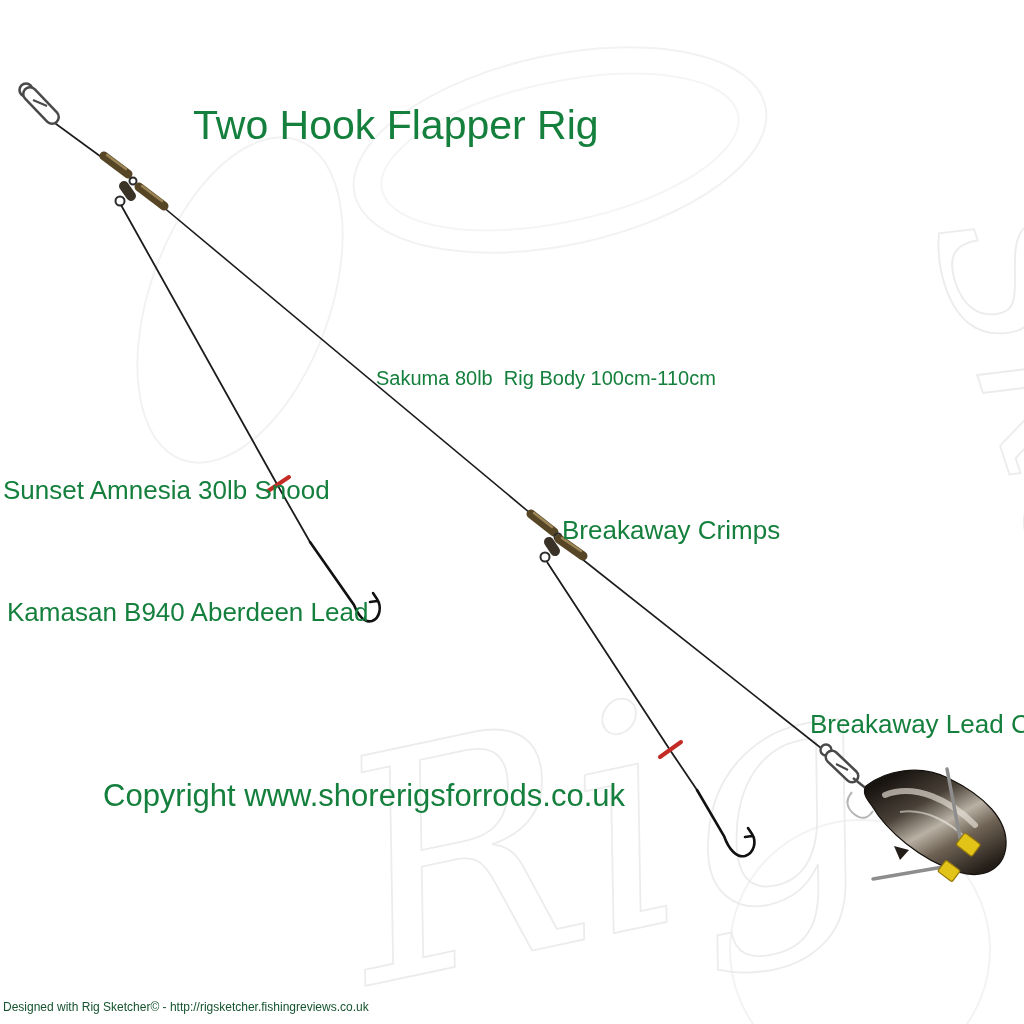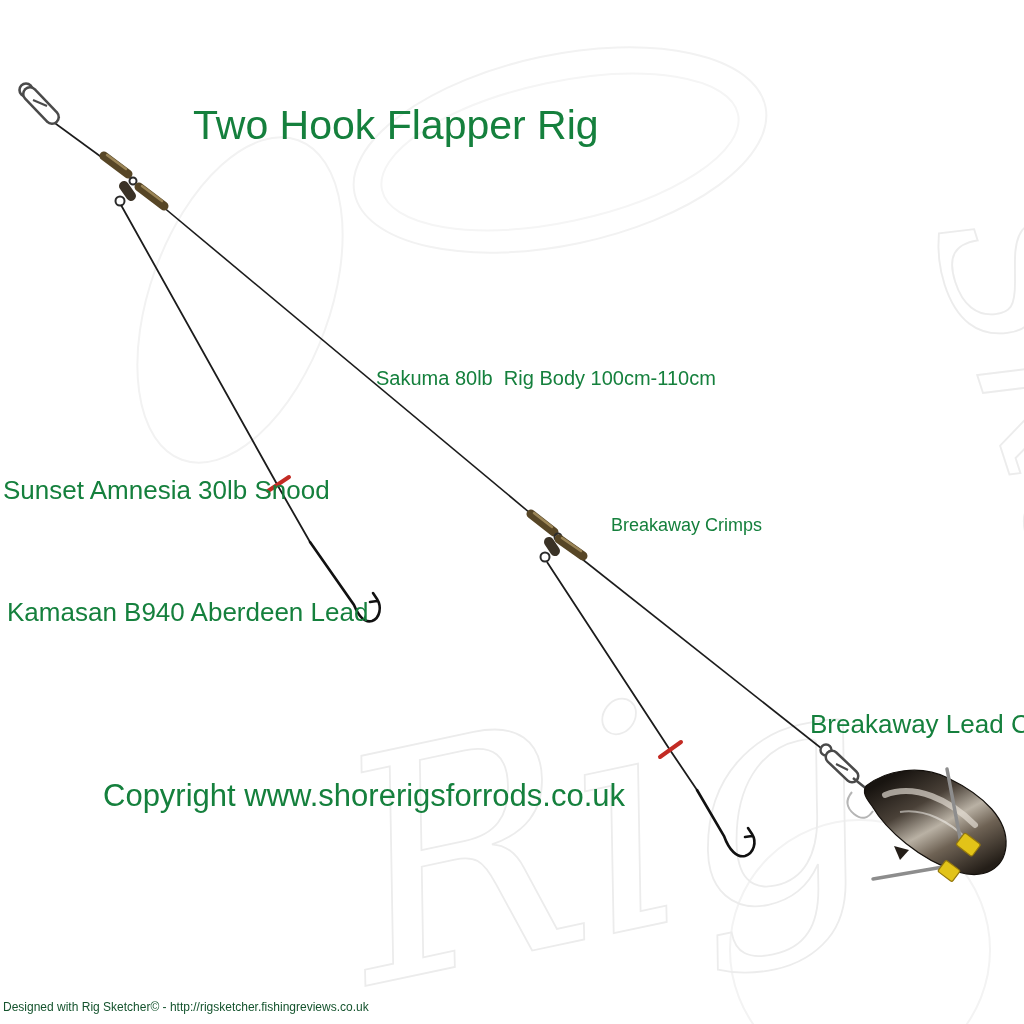--- a/index.html
+++ b/index.html
@@ -5,21 +5,21 @@
   html,body{margin:0;padding:0;background:#ffffff;}
   #canvas{
     position:relative;width:1024px;height:1024px;background:#ffffff;overflow:hidden;
     font-family:"Liberation Sans", sans-serif;
   }
   .lbl{position:absolute;color:#15803d;white-space:nowrap;line-height:1.1;}
   #title{left:193px;top:103px;font-size:41px;}
   #lbl-rigbody{left:376px;top:353px;font-size:20px;white-space:pre;margin-top:14px;}
   #lbl-snood{left:3px;top:452px;font-size:26px;margin-top:24px;}
   #lbl-hooks{left:7px;top:598px;font-size:26px;}
-  #lbl-crimps{left:611px;top:516px;font-size:18px;}
+  #lbl-crimps{left:562px;top:516px;font-size:26px;}
   #lbl-leadclip{left:810px;top:710px;font-size:26px;}
   #copyright{left:55px;top:779px;font-size:31px;margin-left:48px;}
   #footer{left:3px;top:1001px;font-size:12px;color:#14532d;}
   svg{position:absolute;left:0;top:0;}
 </style>
 </head>
 <body>
 
 <div id="canvas">
 

